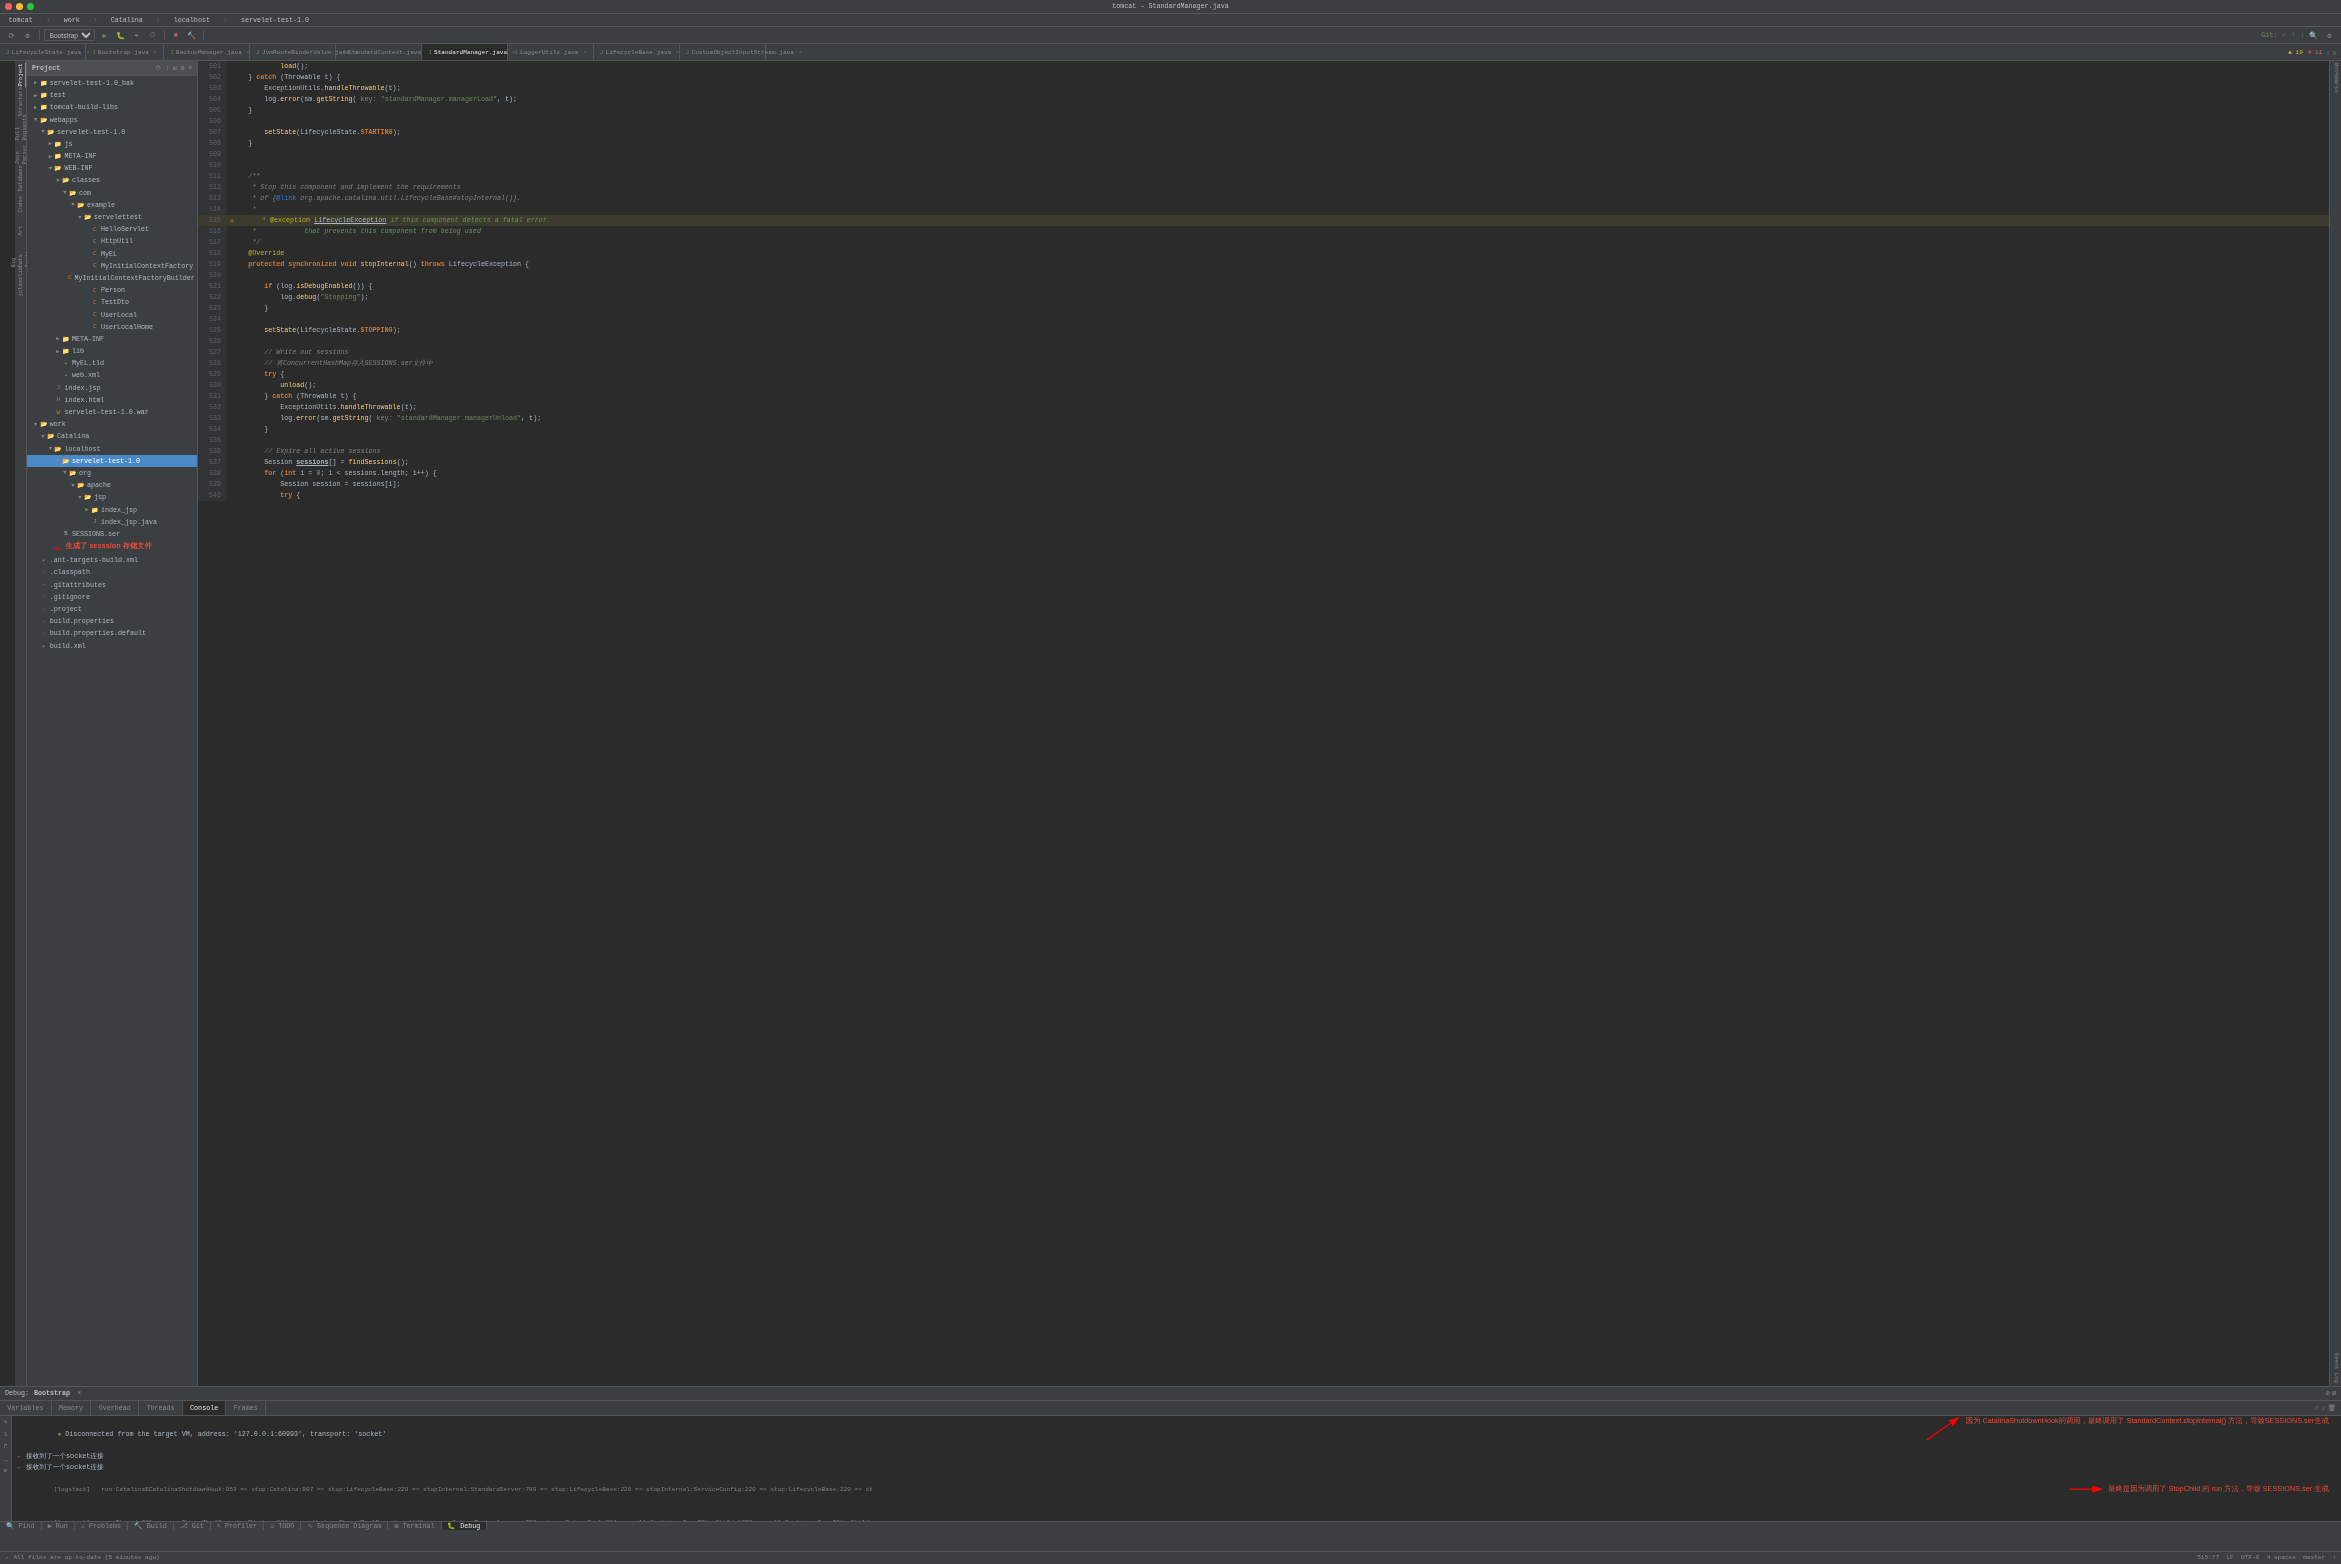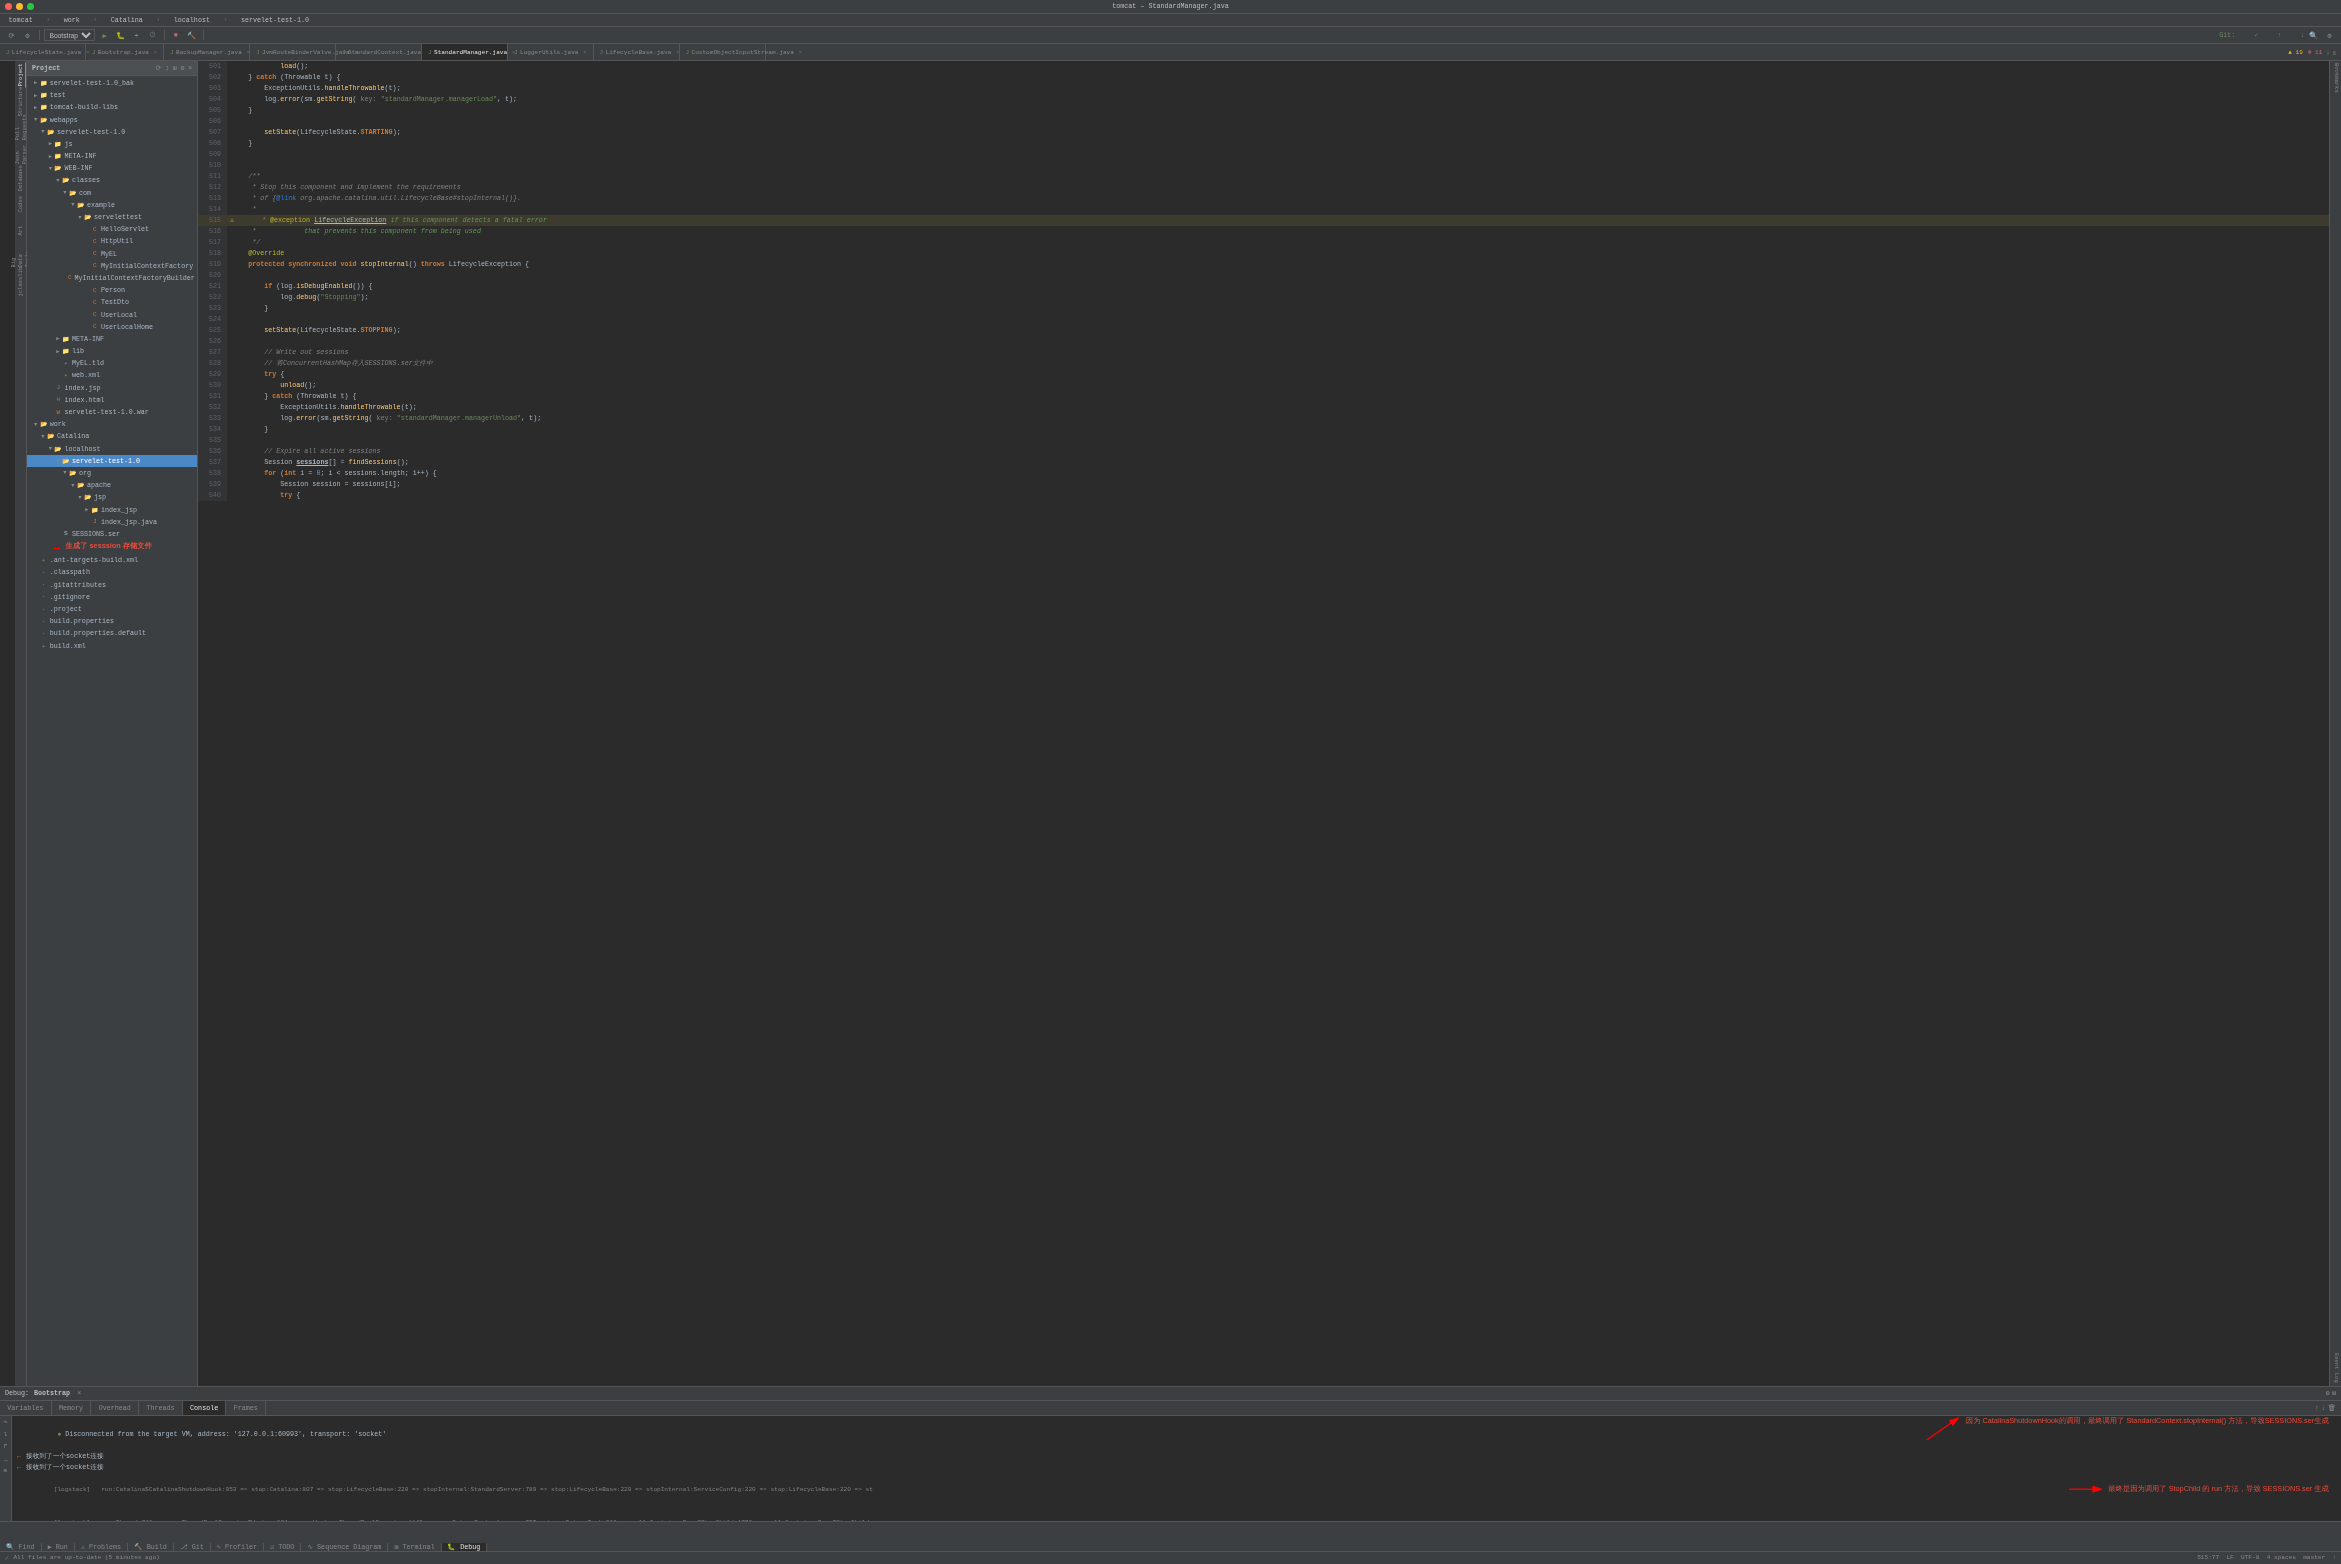--- a/index.html
+++ b/index.html
@@ -102,21 +102,21 @@
     .toolbar-btn { width: 13.5px; height: 13.5px; display: flex; align-items: center; justify-content: center; color: #888; cursor: pointer; border-radius: 1.2px; font-size: 7.3px; }
     .toolbar-sep { width: 0.6px; height: 9.8px; background: #555; margin: 0 2.4px; }
     .run-btn { color: #6a8759; }
     .debug-btn { color: #cc7832; }
     .stop-btn { color: #cc6666; }
     
     
     .right-sidebar { width: 12.2px; background: #3c3f41; border-left: 0.6px solid #555; display: flex; flex-direction: column; }
     
     
-    .git-bar { display: flex; align-items: center; gap: 19px; color: #6a8759; }
+    .git-bar { display: flex; align-items: center; gap: 5px; color: #6a8759; }
     
     
     .bottom-inner { display: flex; flex: 1; overflow: hidden; }
     .bottom-left-icons { width: 12.2px; background: #3c3f41; border-right: 0.6px solid #555; display: flex; flex-direction: column; align-items: center; padding-top: 2.4px; gap: 3.7px; }
     .bottom-content { flex: 1; overflow: hidden; display: flex; flex-direction: column; }
     .red-label { color: #e74c3c; font-size: 7.3px; font-family: sans-serif; font-weight: bold; padding-left: 2.4px; }
     
     
     .log-stack { color: #808080; font-size: 6.1px; }
     .link-blue { color: #287bde; }
@@ -834,21 +834,21 @@
                 </marker>
               </defs>
           </svg>
           <span>最终是因为调用了 StopChild 的 run 方法，导致 SESSIONS.ser 生成</span>
         </div>
       </div>
     </div>
   </div>
 </div>
 
-<div style="height:30px; background:#3c3f41; border-top:0.6px solid #555; display:flex; align-items:flex-end;">
+<div style="height:30px; background:#3c3f41; border-top:0.6px solid #555; display:flex; align-items:flex-start;">
   <div style="padding:0 6.1px; display:flex; align-items:center; font-size:6.7px; color:#888; cursor:pointer; border-right:0.6px solid #555;">🔍 Find</div>
   <div style="padding:0 6.1px; display:flex; align-items:center; font-size:6.7px; color:#888; cursor:pointer; border-right:0.6px solid #555;">▶ Run</div>
   <div style="padding:0 6.1px; display:flex; align-items:center; font-size:6.7px; color:#888; cursor:pointer; border-right:0.6px solid #555;">⚠ Problems</div>
   <div style="padding:0 6.1px; display:flex; align-items:center; font-size:6.7px; color:#888; cursor:pointer; border-right:0.6px solid #555;">🔨 Build</div>
   <div style="padding:0 6.1px; display:flex; align-items:center; font-size:6.7px; color:#888; cursor:pointer; border-right:0.6px solid #555;">⎇ Git</div>
   <div style="padding:0 6.1px; display:flex; align-items:center; font-size:6.7px; color:#888; cursor:pointer; border-right:0.6px solid #555;">✎ Profiler</div>
   <div style="padding:0 6.1px; display:flex; align-items:center; font-size:6.7px; color:#888; cursor:pointer; border-right:0.6px solid #555;">☑ TODO</div>
   <div style="padding:0 6.1px; display:flex; align-items:center; font-size:6.7px; color:#888; cursor:pointer; border-right:0.6px solid #555;">∿ Sequence Diagram</div>
   <div style="padding:0 6.1px; display:flex; align-items:center; font-size:6.7px; color:#888; cursor:pointer; border-right:0.6px solid #555;">⊞ Terminal</div>
   <div style="padding:0 6.1px; display:flex; align-items:center; font-size:6.7px; color:#e6e1dc; cursor:pointer; border-right:0.6px solid #555; background:#2b2b2b;">🐛 Debug</div>

